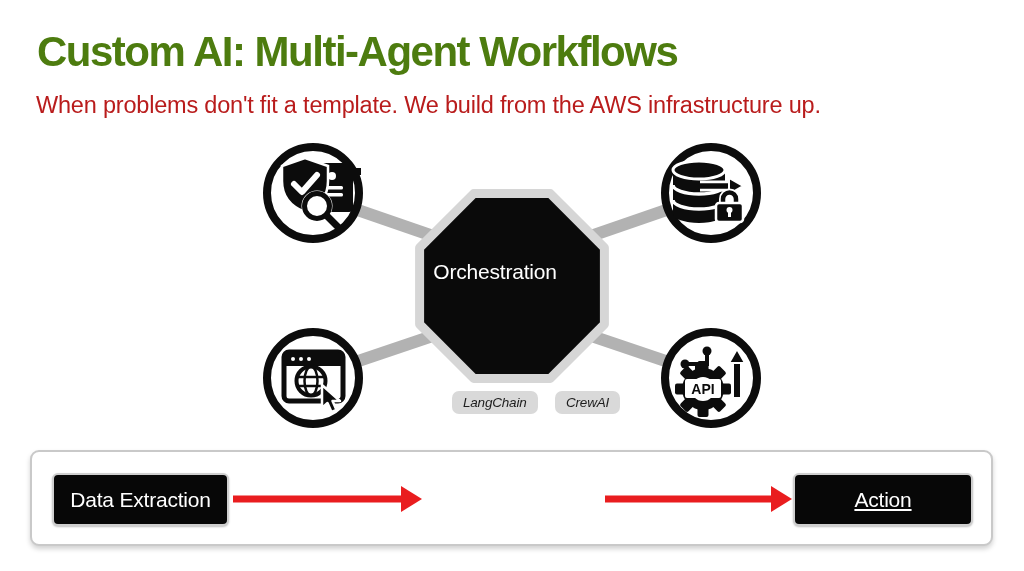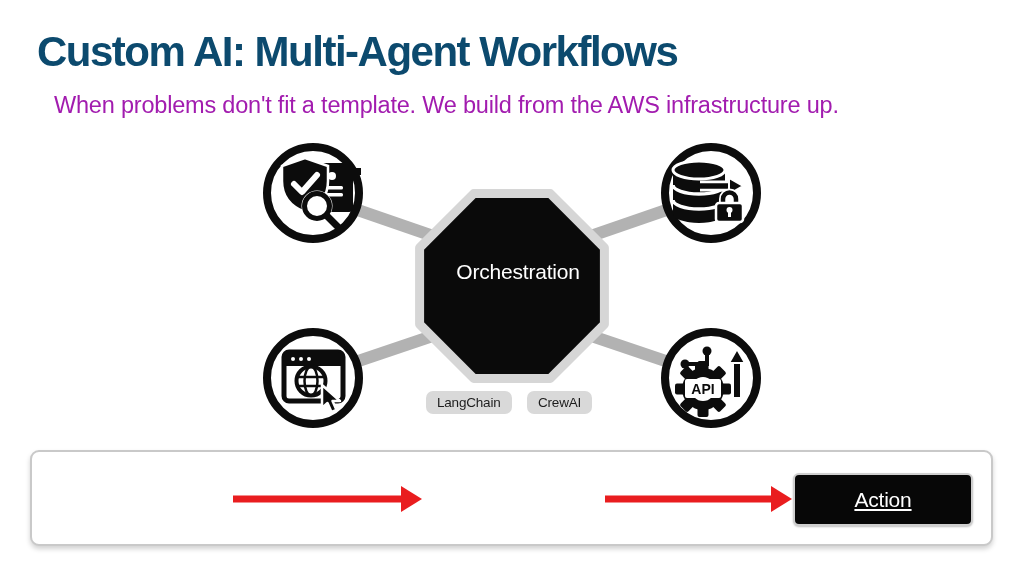--- a/index.html
+++ b/index.html
@@ -1,42 +1,42 @@
 <!DOCTYPE html>
 <html><head>
 <meta charset="utf-8">
 <style>
   html,body{margin:0;padding:0;background:#ffffff;}
   body{font-family:"Liberation Sans","DejaVu Sans",sans-serif;}
   .slide{position:relative;width:1024px;height:571px;background:#ffffff;overflow:hidden;}
 
   .page-title{
     position:absolute;left:37px;top:28px;
-    font-size:42px;font-weight:700;letter-spacing:-1.5px;color:#0c4a6e;
+    font-size:42px;font-weight:700;letter-spacing:-1.5px;color:#4d7c0f;
   }
   .page-subtitle{
-    position:absolute;left:54px;top:92px;
-    font-size:23.5px;font-weight:400;letter-spacing:-0.2px;color:#a21caf;
+    position:absolute;left:36px;top:92px;
+    font-size:23.5px;font-weight:400;letter-spacing:-0.2px;color:#b91c1c;
   }
 
   .canvas{position:absolute;left:0;top:0;z-index:2;pointer-events:none;}
 
   .hub-label{
-    position:absolute;left:428px;top:259px;width:180px;z-index:3;
+    position:absolute;left:405px;top:259px;width:180px;z-index:3;
     text-align:center;color:#ffffff;font-size:21px;line-height:26px;letter-spacing:-0.2px;
   }
 
   .chip{
     position:absolute;z-index:3;height:23px;padding:0 11px;
     display:inline-flex;align-items:center;justify-content:center;
     background:#d9d9d9;border-radius:7px;
     font-size:13.5px;color:#1d1d1d;letter-spacing:-0.2px;
   }
-  .chip.langchain{left:426px;top:391px;}
-  .chip.crewai{left:527px;top:391px;}
+  .chip.langchain{left:452px;top:391px;font-style:italic;}
+  .chip.crewai{left:555px;top:391px;font-style:italic;}
 
   .flow-bar{
     position:absolute;left:30px;top:450px;width:959px;height:92px;z-index:1;
     background:#ffffff;border:2px solid #c9c9c9;border-radius:9px;
     box-shadow:0 3px 5px rgba(0,0,0,0.18);
   }
   .flow-step{
     position:absolute;z-index:3;height:49px;
     background:#070707;border:2px solid #cfcfcf;border-radius:6px;
     display:flex;align-items:center;justify-content:center;
@@ -159,17 +159,20 @@
   </div>
 
   <div class="chip langchain">
     <span>LangChain</span>
   </div>
   <div class="chip crewai">
     <span>CrewAI</span>
   </div>
 
   <div class="flow-bar"></div>
+  <div class="flow-step s1">
+    <span>Data Extraction</span>
+  </div>
   <div class="flow-step s3">
     <span>Action</span>
   </div>
 
 </div>
 
 </body></html>

